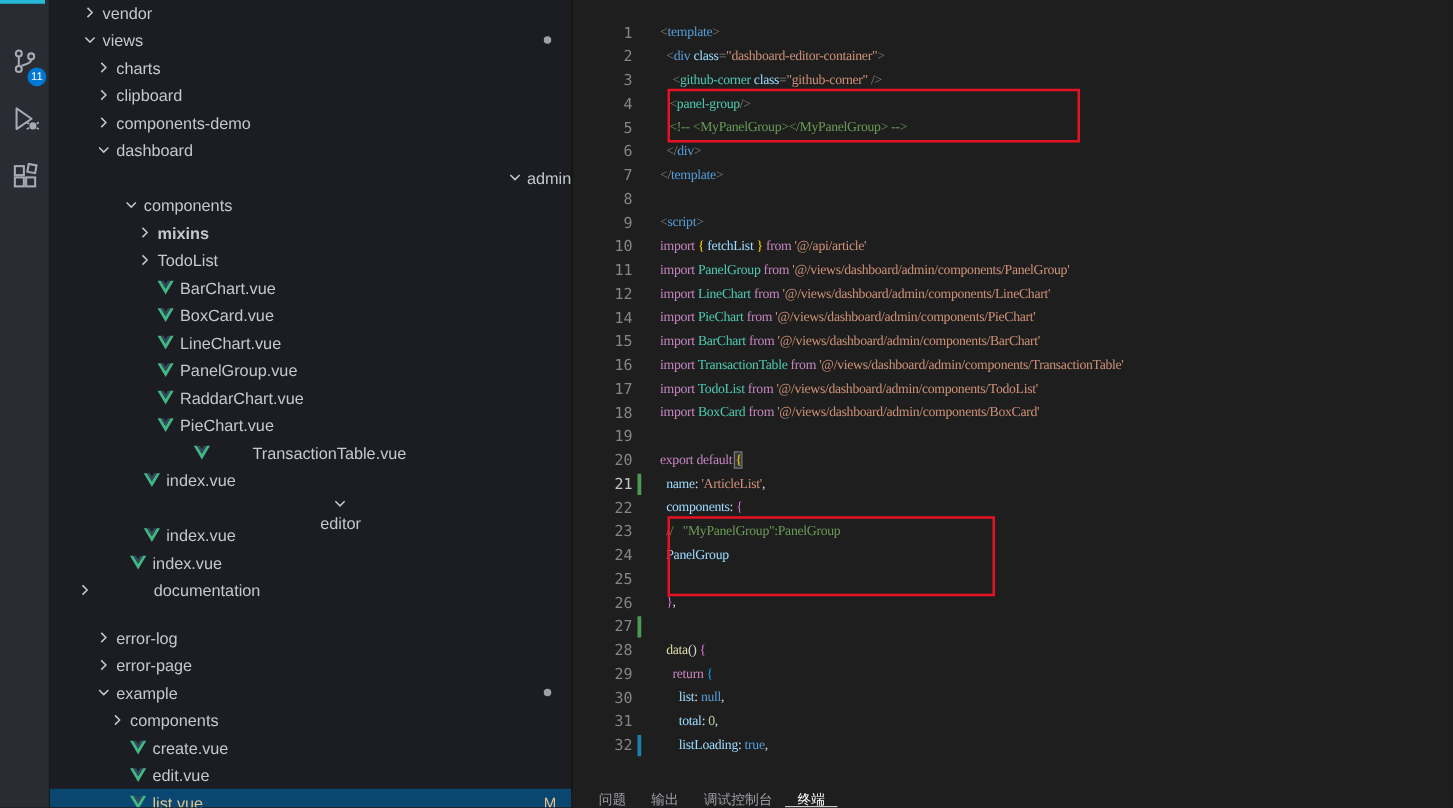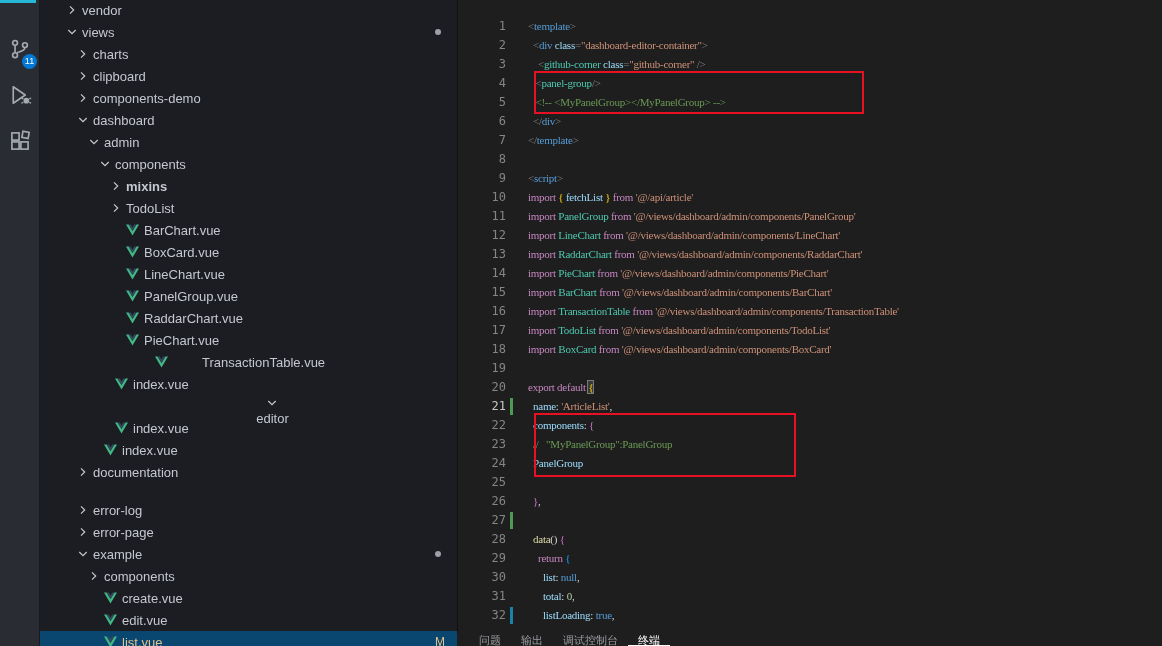--- a/index.html
+++ b/index.html
@@ -176,161 +176,161 @@
           <span class="tlabel">components-demo</span>
         </div>
         <div class="trow" style="padding-left: 35px;">
           <span class="twistie">
             <svg width="16" height="16" viewBox="0 0 16 16">
               <path d="M4.3 6 8 9.7 11.7 6" fill="none" stroke="#c8c8c8" stroke-width="1.2"></path>
             </svg>
           </span>
           <span class="tlabel">dashboard</span>
         </div>
+        <div class="trow" style="padding-left: 68px; justify-content: flex-end;">
+          <span class="twistie">
+            <svg width="16" height="16" viewBox="0 0 16 16">
+              <path d="M4.3 6 8 9.7 11.7 6" fill="none" stroke="#c8c8c8" stroke-width="1.2"></path>
+            </svg>
+          </span>
+          <span class="tlabel">admin</span>
+        </div>
+        <div class="trow" style="padding-left: 57px;">
+          <span class="twistie">
+            <svg width="16" height="16" viewBox="0 0 16 16">
+              <path d="M4.3 6 8 9.7 11.7 6" fill="none" stroke="#c8c8c8" stroke-width="1.2"></path>
+            </svg>
+          </span>
+          <span class="tlabel">components</span>
+        </div>
+        <div class="trow" style="padding-left: 68px; font-weight: bold;">
+          <span class="twistie">
+            <svg width="16" height="16" viewBox="0 0 16 16">
+              <path d="M6 4.3 9.7 8 6 11.7" fill="none" stroke="#c8c8c8" stroke-width="1.2"></path>
+            </svg>
+          </span>
+          <span class="tlabel">mixins</span>
+        </div>
+        <div class="trow" style="padding-left: 68px;">
+          <span class="twistie">
+            <svg width="16" height="16" viewBox="0 0 16 16">
+              <path d="M6 4.3 9.7 8 6 11.7" fill="none" stroke="#c8c8c8" stroke-width="1.2"></path>
+            </svg>
+          </span>
+          <span class="tlabel">TodoList</span>
+        </div>
+        <div class="trow" style="padding-left: 68px;">
+          <span class="twistie"></span>
+          <span class="ficon">
+            <svg width="13" height="12" viewBox="0 0 13 12">
+              <path fill="#41b883" d="M0 .5h2.6L6.5 7 10.4.5H13L6.5 11.6z"></path>
+              <path fill="#34495e" d="M2.6.5h2.2L6.5 3.4 8.2.5h2.2L6.5 7z"></path>
+            </svg>
+          </span>
+          <span class="tlabel">BarChart.vue</span>
+        </div>
+        <div class="trow" style="padding-left: 68px;">
+          <span class="twistie"></span>
+          <span class="ficon">
+            <svg width="13" height="12" viewBox="0 0 13 12">
+              <path fill="#41b883" d="M0 .5h2.6L6.5 7 10.4.5H13L6.5 11.6z"></path>
+              <path fill="#34495e" d="M2.6.5h2.2L6.5 3.4 8.2.5h2.2L6.5 7z"></path>
+            </svg>
+          </span>
+          <span class="tlabel">BoxCard.vue</span>
+        </div>
+        <div class="trow" style="padding-left: 68px;">
+          <span class="twistie"></span>
+          <span class="ficon">
+            <svg width="13" height="12" viewBox="0 0 13 12">
+              <path fill="#41b883" d="M0 .5h2.6L6.5 7 10.4.5H13L6.5 11.6z"></path>
+              <path fill="#34495e" d="M2.6.5h2.2L6.5 3.4 8.2.5h2.2L6.5 7z"></path>
+            </svg>
+          </span>
+          <span class="tlabel">LineChart.vue</span>
+        </div>
+        <div class="trow" style="padding-left: 68px;">
+          <span class="twistie"></span>
+          <span class="ficon">
+            <svg width="13" height="12" viewBox="0 0 13 12">
+              <path fill="#41b883" d="M0 .5h2.6L6.5 7 10.4.5H13L6.5 11.6z"></path>
+              <path fill="#34495e" d="M2.6.5h2.2L6.5 3.4 8.2.5h2.2L6.5 7z"></path>
+            </svg>
+          </span>
+          <span class="tlabel">PanelGroup.vue</span>
+        </div>
+        <div class="trow" style="padding-left: 68px;">
+          <span class="twistie"></span>
+          <span class="ficon">
+            <svg width="13" height="12" viewBox="0 0 13 12">
+              <path fill="#41b883" d="M0 .5h2.6L6.5 7 10.4.5H13L6.5 11.6z"></path>
+              <path fill="#34495e" d="M2.6.5h2.2L6.5 3.4 8.2.5h2.2L6.5 7z"></path>
+            </svg>
+          </span>
+          <span class="tlabel">RaddarChart.vue</span>
+        </div>
+        <div class="trow" style="padding-left: 68px;">
+          <span class="twistie"></span>
+          <span class="ficon">
+            <svg width="13" height="12" viewBox="0 0 13 12">
+              <path fill="#41b883" d="M0 .5h2.6L6.5 7 10.4.5H13L6.5 11.6z"></path>
+              <path fill="#34495e" d="M2.6.5h2.2L6.5 3.4 8.2.5h2.2L6.5 7z"></path>
+            </svg>
+          </span>
+          <span class="tlabel">PieChart.vue</span>
+        </div>
+        <div class="trow" style="padding-left: 68px; gap: 29px;">
+          <span class="twistie"></span>
+          <span class="ficon">
+            <svg width="13" height="12" viewBox="0 0 13 12">
+              <path fill="#41b883" d="M0 .5h2.6L6.5 7 10.4.5H13L6.5 11.6z"></path>
+              <path fill="#34495e" d="M2.6.5h2.2L6.5 3.4 8.2.5h2.2L6.5 7z"></path>
+            </svg>
+          </span>
+          <span class="tlabel">TransactionTable.vue</span>
+        </div>
+        <div class="trow" style="padding-left: 57px;">
+          <span class="twistie"></span>
+          <span class="ficon">
+            <svg width="13" height="12" viewBox="0 0 13 12">
+              <path fill="#41b883" d="M0 .5h2.6L6.5 7 10.4.5H13L6.5 11.6z"></path>
+              <path fill="#34495e" d="M2.6.5h2.2L6.5 3.4 8.2.5h2.2L6.5 7z"></path>
+            </svg>
+          </span>
+          <span class="tlabel">index.vue</span>
+        </div>
+        <div class="trow" style="padding-left: 46px; flex-direction: column;">
+          <span class="twistie">
+            <svg width="16" height="16" viewBox="0 0 16 16">
+              <path d="M4.3 6 8 9.7 11.7 6" fill="none" stroke="#c8c8c8" stroke-width="1.2"></path>
+            </svg>
+          </span>
+          <span class="tlabel">editor</span>
+        </div>
+        <div class="trow" style="padding-left: 57px;">
+          <span class="twistie"></span>
+          <span class="ficon">
+            <svg width="13" height="12" viewBox="0 0 13 12">
+              <path fill="#41b883" d="M0 .5h2.6L6.5 7 10.4.5H13L6.5 11.6z"></path>
+              <path fill="#34495e" d="M2.6.5h2.2L6.5 3.4 8.2.5h2.2L6.5 7z"></path>
+            </svg>
+          </span>
+          <span class="tlabel">index.vue</span>
+        </div>
         <div class="trow" style="padding-left: 46px;">
-          <span class="twistie">
-            <svg width="16" height="16" viewBox="0 0 16 16">
-              <path d="M4.3 6 8 9.7 11.7 6" fill="none" stroke="#c8c8c8" stroke-width="1.2"></path>
-            </svg>
-          </span>
-          <span class="tlabel">admin</span>
-        </div>
-        <div class="trow" style="padding-left: 57px;">
-          <span class="twistie">
-            <svg width="16" height="16" viewBox="0 0 16 16">
-              <path d="M4.3 6 8 9.7 11.7 6" fill="none" stroke="#c8c8c8" stroke-width="1.2"></path>
-            </svg>
-          </span>
-          <span class="tlabel">components</span>
-        </div>
-        <div class="trow" style="padding-left: 68px; font-weight: bold;">
-          <span class="twistie">
-            <svg width="16" height="16" viewBox="0 0 16 16">
-              <path d="M6 4.3 9.7 8 6 11.7" fill="none" stroke="#c8c8c8" stroke-width="1.2"></path>
-            </svg>
-          </span>
-          <span class="tlabel">mixins</span>
-        </div>
-        <div class="trow" style="padding-left: 68px;">
-          <span class="twistie">
-            <svg width="16" height="16" viewBox="0 0 16 16">
-              <path d="M6 4.3 9.7 8 6 11.7" fill="none" stroke="#c8c8c8" stroke-width="1.2"></path>
-            </svg>
-          </span>
-          <span class="tlabel">TodoList</span>
-        </div>
-        <div class="trow" style="padding-left: 68px;">
-          <span class="twistie"></span>
-          <span class="ficon">
-            <svg width="13" height="12" viewBox="0 0 13 12">
-              <path fill="#41b883" d="M0 .5h2.6L6.5 7 10.4.5H13L6.5 11.6z"></path>
-              <path fill="#34495e" d="M2.6.5h2.2L6.5 3.4 8.2.5h2.2L6.5 7z"></path>
-            </svg>
-          </span>
-          <span class="tlabel">BarChart.vue</span>
-        </div>
-        <div class="trow" style="padding-left: 68px;">
-          <span class="twistie"></span>
-          <span class="ficon">
-            <svg width="13" height="12" viewBox="0 0 13 12">
-              <path fill="#41b883" d="M0 .5h2.6L6.5 7 10.4.5H13L6.5 11.6z"></path>
-              <path fill="#34495e" d="M2.6.5h2.2L6.5 3.4 8.2.5h2.2L6.5 7z"></path>
-            </svg>
-          </span>
-          <span class="tlabel">BoxCard.vue</span>
-        </div>
-        <div class="trow" style="padding-left: 68px;">
-          <span class="twistie"></span>
-          <span class="ficon">
-            <svg width="13" height="12" viewBox="0 0 13 12">
-              <path fill="#41b883" d="M0 .5h2.6L6.5 7 10.4.5H13L6.5 11.6z"></path>
-              <path fill="#34495e" d="M2.6.5h2.2L6.5 3.4 8.2.5h2.2L6.5 7z"></path>
-            </svg>
-          </span>
-          <span class="tlabel">LineChart.vue</span>
-        </div>
-        <div class="trow" style="padding-left: 68px;">
-          <span class="twistie"></span>
-          <span class="ficon">
-            <svg width="13" height="12" viewBox="0 0 13 12">
-              <path fill="#41b883" d="M0 .5h2.6L6.5 7 10.4.5H13L6.5 11.6z"></path>
-              <path fill="#34495e" d="M2.6.5h2.2L6.5 3.4 8.2.5h2.2L6.5 7z"></path>
-            </svg>
-          </span>
-          <span class="tlabel">PanelGroup.vue</span>
-        </div>
-        <div class="trow" style="padding-left: 68px;">
-          <span class="twistie"></span>
-          <span class="ficon">
-            <svg width="13" height="12" viewBox="0 0 13 12">
-              <path fill="#41b883" d="M0 .5h2.6L6.5 7 10.4.5H13L6.5 11.6z"></path>
-              <path fill="#34495e" d="M2.6.5h2.2L6.5 3.4 8.2.5h2.2L6.5 7z"></path>
-            </svg>
-          </span>
-          <span class="tlabel">RaddarChart.vue</span>
-        </div>
-        <div class="trow" style="padding-left: 68px;">
-          <span class="twistie"></span>
-          <span class="ficon">
-            <svg width="13" height="12" viewBox="0 0 13 12">
-              <path fill="#41b883" d="M0 .5h2.6L6.5 7 10.4.5H13L6.5 11.6z"></path>
-              <path fill="#34495e" d="M2.6.5h2.2L6.5 3.4 8.2.5h2.2L6.5 7z"></path>
-            </svg>
-          </span>
-          <span class="tlabel">PieChart.vue</span>
-        </div>
-        <div class="trow" style="padding-left: 68px; gap: 29px;">
-          <span class="twistie"></span>
-          <span class="ficon">
-            <svg width="13" height="12" viewBox="0 0 13 12">
-              <path fill="#41b883" d="M0 .5h2.6L6.5 7 10.4.5H13L6.5 11.6z"></path>
-              <path fill="#34495e" d="M2.6.5h2.2L6.5 3.4 8.2.5h2.2L6.5 7z"></path>
-            </svg>
-          </span>
-          <span class="tlabel">TransactionTable.vue</span>
-        </div>
-        <div class="trow" style="padding-left: 57px;">
           <span class="twistie"></span>
           <span class="ficon">
             <svg width="13" height="12" viewBox="0 0 13 12">
               <path fill="#41b883" d="M0 .5h2.6L6.5 7 10.4.5H13L6.5 11.6z"></path>
               <path fill="#34495e" d="M2.6.5h2.2L6.5 3.4 8.2.5h2.2L6.5 7z"></path>
             </svg>
           </span>
           <span class="tlabel">index.vue</span>
         </div>
-        <div class="trow" style="padding-left: 46px; flex-direction: column;">
-          <span class="twistie">
-            <svg width="16" height="16" viewBox="0 0 16 16">
-              <path d="M4.3 6 8 9.7 11.7 6" fill="none" stroke="#c8c8c8" stroke-width="1.2"></path>
-            </svg>
-          </span>
-          <span class="tlabel">editor</span>
-        </div>
-        <div class="trow" style="padding-left: 57px;">
-          <span class="twistie"></span>
-          <span class="ficon">
-            <svg width="13" height="12" viewBox="0 0 13 12">
-              <path fill="#41b883" d="M0 .5h2.6L6.5 7 10.4.5H13L6.5 11.6z"></path>
-              <path fill="#34495e" d="M2.6.5h2.2L6.5 3.4 8.2.5h2.2L6.5 7z"></path>
-            </svg>
-          </span>
-          <span class="tlabel">index.vue</span>
-        </div>
-        <div class="trow" style="padding-left: 46px;">
-          <span class="twistie"></span>
-          <span class="ficon">
-            <svg width="13" height="12" viewBox="0 0 13 12">
-              <path fill="#41b883" d="M0 .5h2.6L6.5 7 10.4.5H13L6.5 11.6z"></path>
-              <path fill="#34495e" d="M2.6.5h2.2L6.5 3.4 8.2.5h2.2L6.5 7z"></path>
-            </svg>
-          </span>
-          <span class="tlabel">index.vue</span>
-        </div>
-        <div class="trow" style="padding-left: 35px;">
+        <div class="trow" style="padding-left: 20px; gap: 45px;">
           <span class="twistie">
             <svg width="16" height="16" viewBox="0 0 16 16">
               <path d="M6 4.3 9.7 8 6 11.7" fill="none" stroke="#c8c8c8" stroke-width="1.2"></path>
             </svg>
           </span>
           <span class="tlabel">documentation</span>
         </div>
         <div class="trow" style="padding-left: 35px; margin-top: 16px;">
           <span class="twistie">
             <svg width="16" height="16" viewBox="0 0 16 16">
@@ -460,25 +460,20 @@
         </div>
         <div class="cl">
           <span class="ln">11</span>
           <span class="gmk"></span>
           <span class="ct"><span class="t-kw">import</span><span class="t-pl"> </span><span class="t-cmp">PanelGroup</span><span class="t-pl"> </span><span class="t-kw">from</span><span class="t-pl"> </span><span class="t-str">'@/views/dashboard/admin/components/PanelGroup'</span></span>
         </div>
         <div class="cl">
           <span class="ln">12</span>
           <span class="gmk"></span>
           <span class="ct"><span class="t-kw">import</span><span class="t-pl"> </span><span class="t-cmp">LineChart</span><span class="t-pl"> </span><span class="t-kw">from</span><span class="t-pl"> </span><span class="t-str">'@/views/dashboard/admin/components/LineChart'</span></span>
-        </div>
-        <div class="cl">
-          <span class="ln">13</span>
-          <span class="gmk"></span>
-          <span class="ct"><span class="t-kw">import</span><span class="t-pl"> </span><span class="t-cmp">RaddarChart</span><span class="t-pl"> </span><span class="t-kw">from</span><span class="t-pl"> </span><span class="t-str">'@/views/dashboard/admin/components/RaddarChart'</span></span>
         </div>
         <div class="cl">
           <span class="ln">14</span>
           <span class="gmk"></span>
           <span class="ct"><span class="t-kw">import</span><span class="t-pl"> </span><span class="t-cmp">PieChart</span><span class="t-pl"> </span><span class="t-kw">from</span><span class="t-pl"> </span><span class="t-str">'@/views/dashboard/admin/components/PieChart'</span></span>
         </div>
         <div class="cl">
           <span class="ln">15</span>
           <span class="gmk"></span>
           <span class="ct"><span class="t-kw">import</span><span class="t-pl"> </span><span class="t-cmp">BarChart</span><span class="t-pl"> </span><span class="t-kw">from</span><span class="t-pl"> </span><span class="t-str">'@/views/dashboard/admin/components/BarChart'</span></span>

